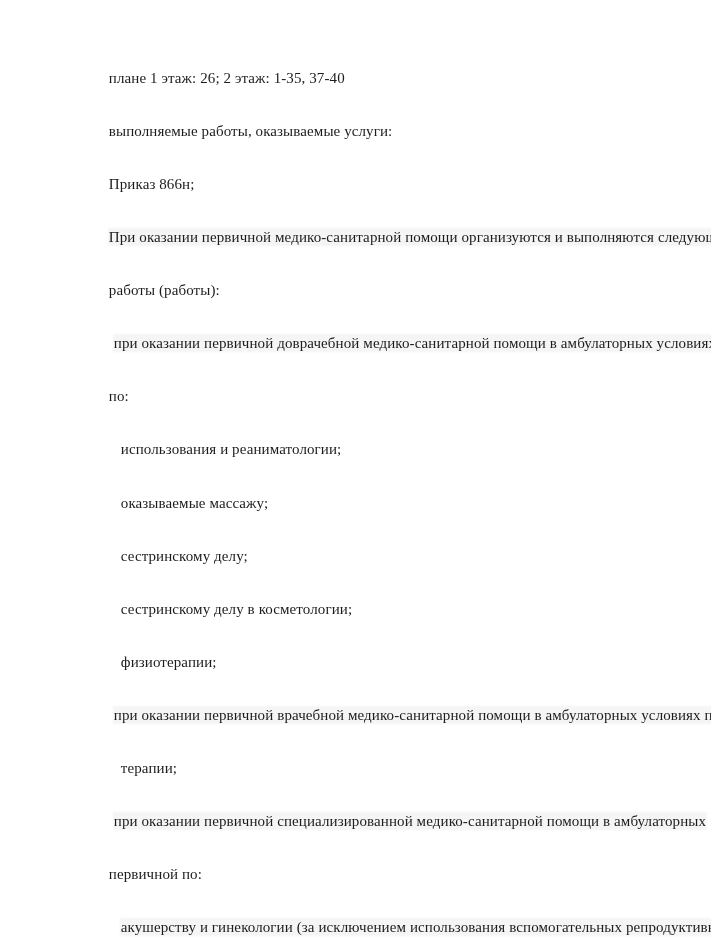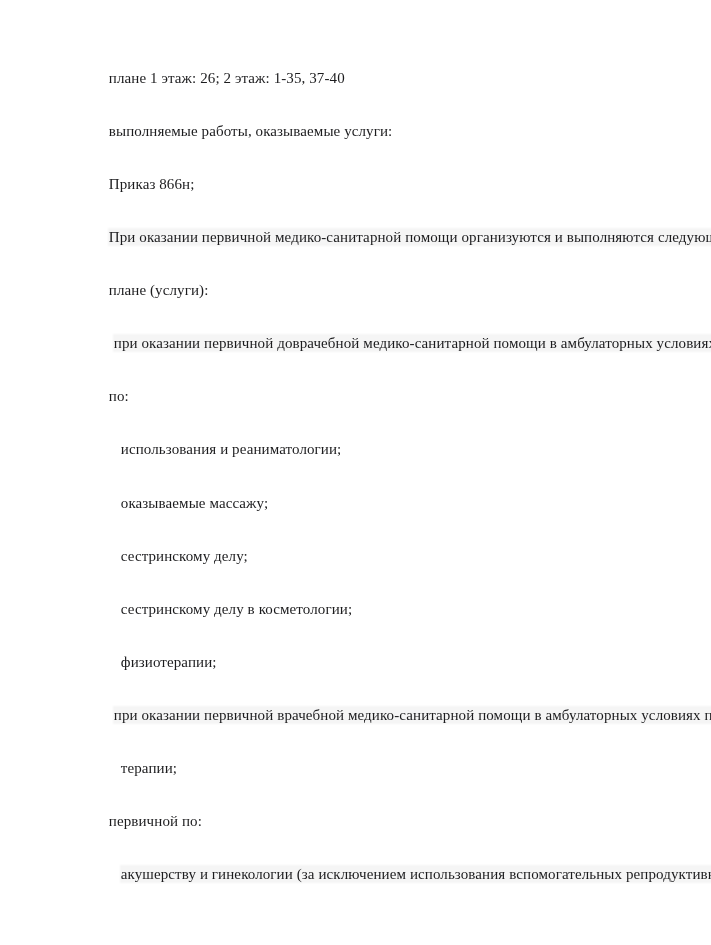--- a/index.html
+++ b/index.html
@@ -54,21 +54,21 @@
 
       <div class="doc-line indent-0">
         <span>Приказ 866н;</span>
       </div>
 
       <div class="doc-line indent-0 shaded">
         <span>При оказании первичной медико-санитарной помощи организуются и выполняются следующие</span>
       </div>
 
       <div class="doc-line indent-0">
-        <span>плане (услуги):</span>
+        <span>работы (работы):</span>
       </div>
 
       <div class="doc-line indent-1 shaded">
         <span>при оказании первичной доврачебной медико-санитарной помощи в амбулаторных условиях</span>
       </div>
 
       <div class="doc-line indent-0">
         <span>по:</span>
       </div>
 
@@ -93,20 +93,23 @@
       </div>
 
       <div class="doc-line indent-1 shaded">
         <span>при оказании первичной врачебной медико-санитарной помощи в амбулаторных условиях по:</span>
       </div>
 
       <div class="doc-line indent-2">
         <span>терапии;</span>
       </div>
 
+      <div class="doc-line indent-1 shaded">
+        <span>при оказании первичной специализированной медико-санитарной помощи в амбулаторных</span>
+      </div>
 
       <div class="doc-line indent-0">
         <span>первичной по:</span>
       </div>
 
       <div class="doc-line indent-2 shaded">
         <span>акушерству и гинекологии (за исключением использования вспомогательных репродуктивных</span>
       </div>
 
     </div>

